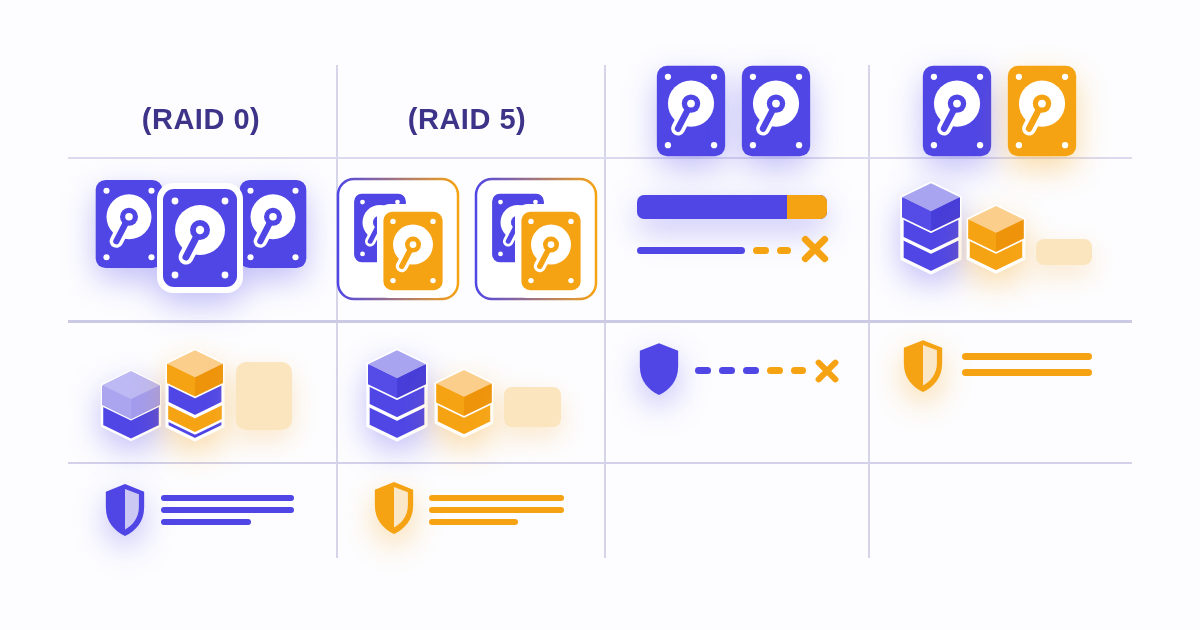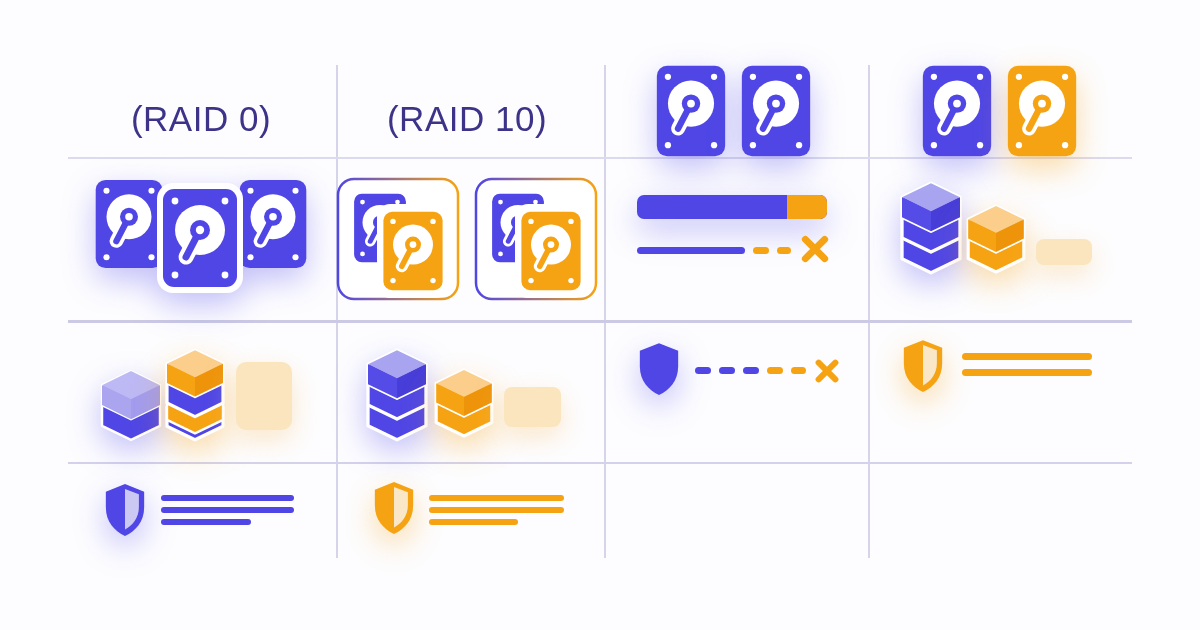--- a/index.html
+++ b/index.html
@@ -7,21 +7,21 @@
           font-family:"Liberation Sans",sans-serif;}
   svg{overflow:visible;display:block;}
 
   .grid{position:absolute;left:68px;top:65px;width:1064px;height:493px;
         display:grid;grid-template-columns:repeat(4,266px);grid-template-rows:92px 163px 142px 96px;}
   .vline{position:absolute;top:0;width:1.6px;height:493px;background:#D6D4E8;z-index:0;}
   .hline{position:absolute;left:0;width:1064px;background:#DCDAEE;z-index:0;}
 
   .cell{position:relative;z-index:1;}
   .hcell{display:flex;align-items:center;justify-content:center;}
-  .hdr{font-size:35px;font-weight:400;color:#3D3489;letter-spacing:0.5px;margin-top:16px;}
+  .hdr{font-size:29px;font-weight:700;color:#3D3489;letter-spacing:0.5px;margin-top:16px;}
 
   .diskrow{display:flex;align-items:center;justify-content:center;height:100%;gap:11px;}
 
   .glow-b{filter:drop-shadow(0 12px 16px rgba(99,91,235,0.38));}
   .glow-o{filter:drop-shadow(0 12px 16px rgba(246,163,19,0.38));}
   .glow-soft{filter:drop-shadow(0 10px 14px rgba(250,214,156,0.55));}
 
   .abs{position:absolute;}
   .bar{left:37px;top:38px;width:190px;height:24px;background:#4F46E5;border-radius:7px;overflow:hidden;}
   .bar-end{position:absolute;right:0;top:0;width:40px;height:100%;background:#F6A313;}
@@ -65,21 +65,21 @@
     <div class="vline" style="left:536px"></div>
     <div class="vline" style="left:800px"></div>
     <div class="hline" style="top:92px;height:1.6px"></div>
     <div class="hline" style="top:255px;height:3px;background:#CBC9E3"></div>
     <div class="hline" style="top:397px;height:1.6px;background:#D4D2EA"></div>
 
     <div class="cell hcell">
       <span class="hdr">(RAID 0)</span>
     </div>
     <div class="cell hcell">
-      <span class="hdr">(RAID 10)</span>
+      <span class="hdr">(RAID 5)</span>
     </div>
 
     <div class="cell">
       <div class="diskrow">
         <svg class="glow-b" width="74" height="96" viewBox="0 0 80 104" style="color:#4F46E5">
             <use href="#disk"></use>
           </svg>
         <svg class="glow-b" width="74" height="96" viewBox="0 0 80 104" style="color:#4F46E5">
             <use href="#disk"></use>
           </svg>

